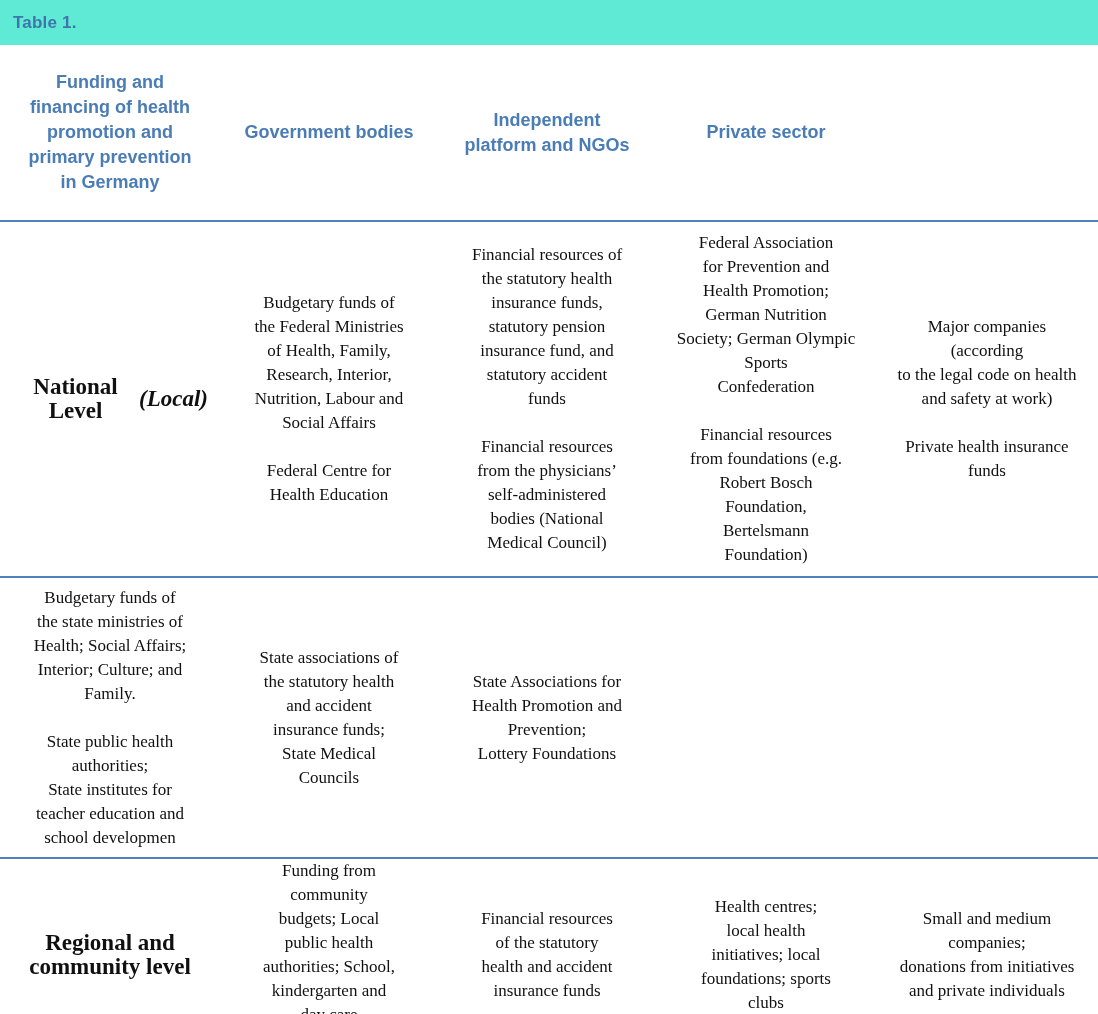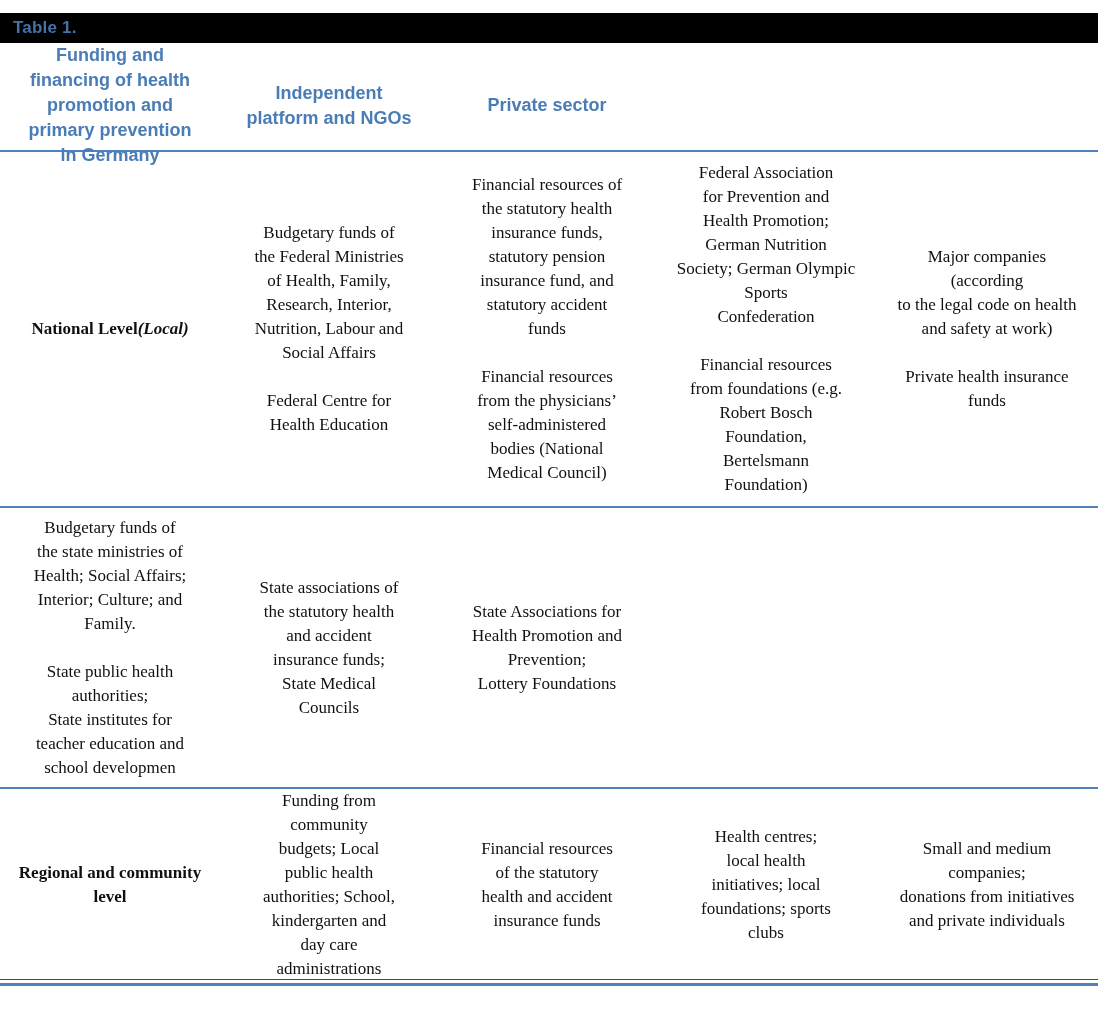--- a/index.html
+++ b/index.html
@@ -2,71 +2,72 @@
 <html><head>
 <meta charset="utf-8">
 <style>
   html, body { margin:0; padding:0; }
   body {
     width:1098px; height:1014px; background:#ffffff;
     font-family:"Liberation Serif", serif; color:#101010;
     overflow:hidden; position:relative;
   }
   .title-bar {
-    height:30px; background:#000000;
+    height:45px; background:#5eead4;
     display:flex; align-items:center;
-    padding-left:13px; box-sizing:border-box;margin-top:13px;
+    padding-left:13px; box-sizing:border-box;
   }
   .title-bar span {
     font-family:"Liberation Sans", sans-serif;
     font-weight:bold; font-size:17px; color:#4273ac;
     letter-spacing:0.2px;
   }
   .grid {
     display:grid;
     grid-template-columns:220px 218px 218px 220px 222px;
   }
   .cell {
     display:flex; align-items:center; justify-content:center;
     text-align:center; box-sizing:border-box; padding:0 5px;
     white-space:pre-line;
   }
-  .header-band { height:107px; }
+  .header-band { height:175px; }
   .head {
     font-family:"Liberation Sans", sans-serif;
     font-weight:bold; color:#4a7cb5;
     font-size:18px; line-height:25px;
   }
   .rule { height:2px; background:#4f81bd; }
   .r1 { height:354px; }
   .r2 { height:279px; }
   .r3 { height:190px; }
   .body-cell { font-size:17px; line-height:24px; }
   .row-label {
-    font-weight:bold; font-size:17px; line-height:24px;
+    font-weight:bold; font-size:23px; line-height:24px;
     white-space:normal; padding:8px 12px;
   }
   .row-label .i { font-style:italic; }
   .double-rule .thin { height:1px; background:#4a4a4a; }
   .double-rule .gap  { height:3px; background:#ffffff; }
   .double-rule .thick{ height:3px; background:#4f81bd; }
 </style>
 </head>
 <body>
 
 <div class="title-bar">
     <span>Table 1.</span>
   </div>
 
 <div class="grid header-band">
     <div class="cell head">Funding and
 financing of health
 promotion and
 primary prevention
 in Germany</div>
+    <div class="cell head">Government bodies</div>
     <div class="cell head">Independent
 platform and NGOs</div>
     <div class="cell head">Private sector</div>
   </div>
 
 <div class="rule"></div>
 
 <div class="grid r1">
     <div class="cell row-label">
       <span>National Level </span>

